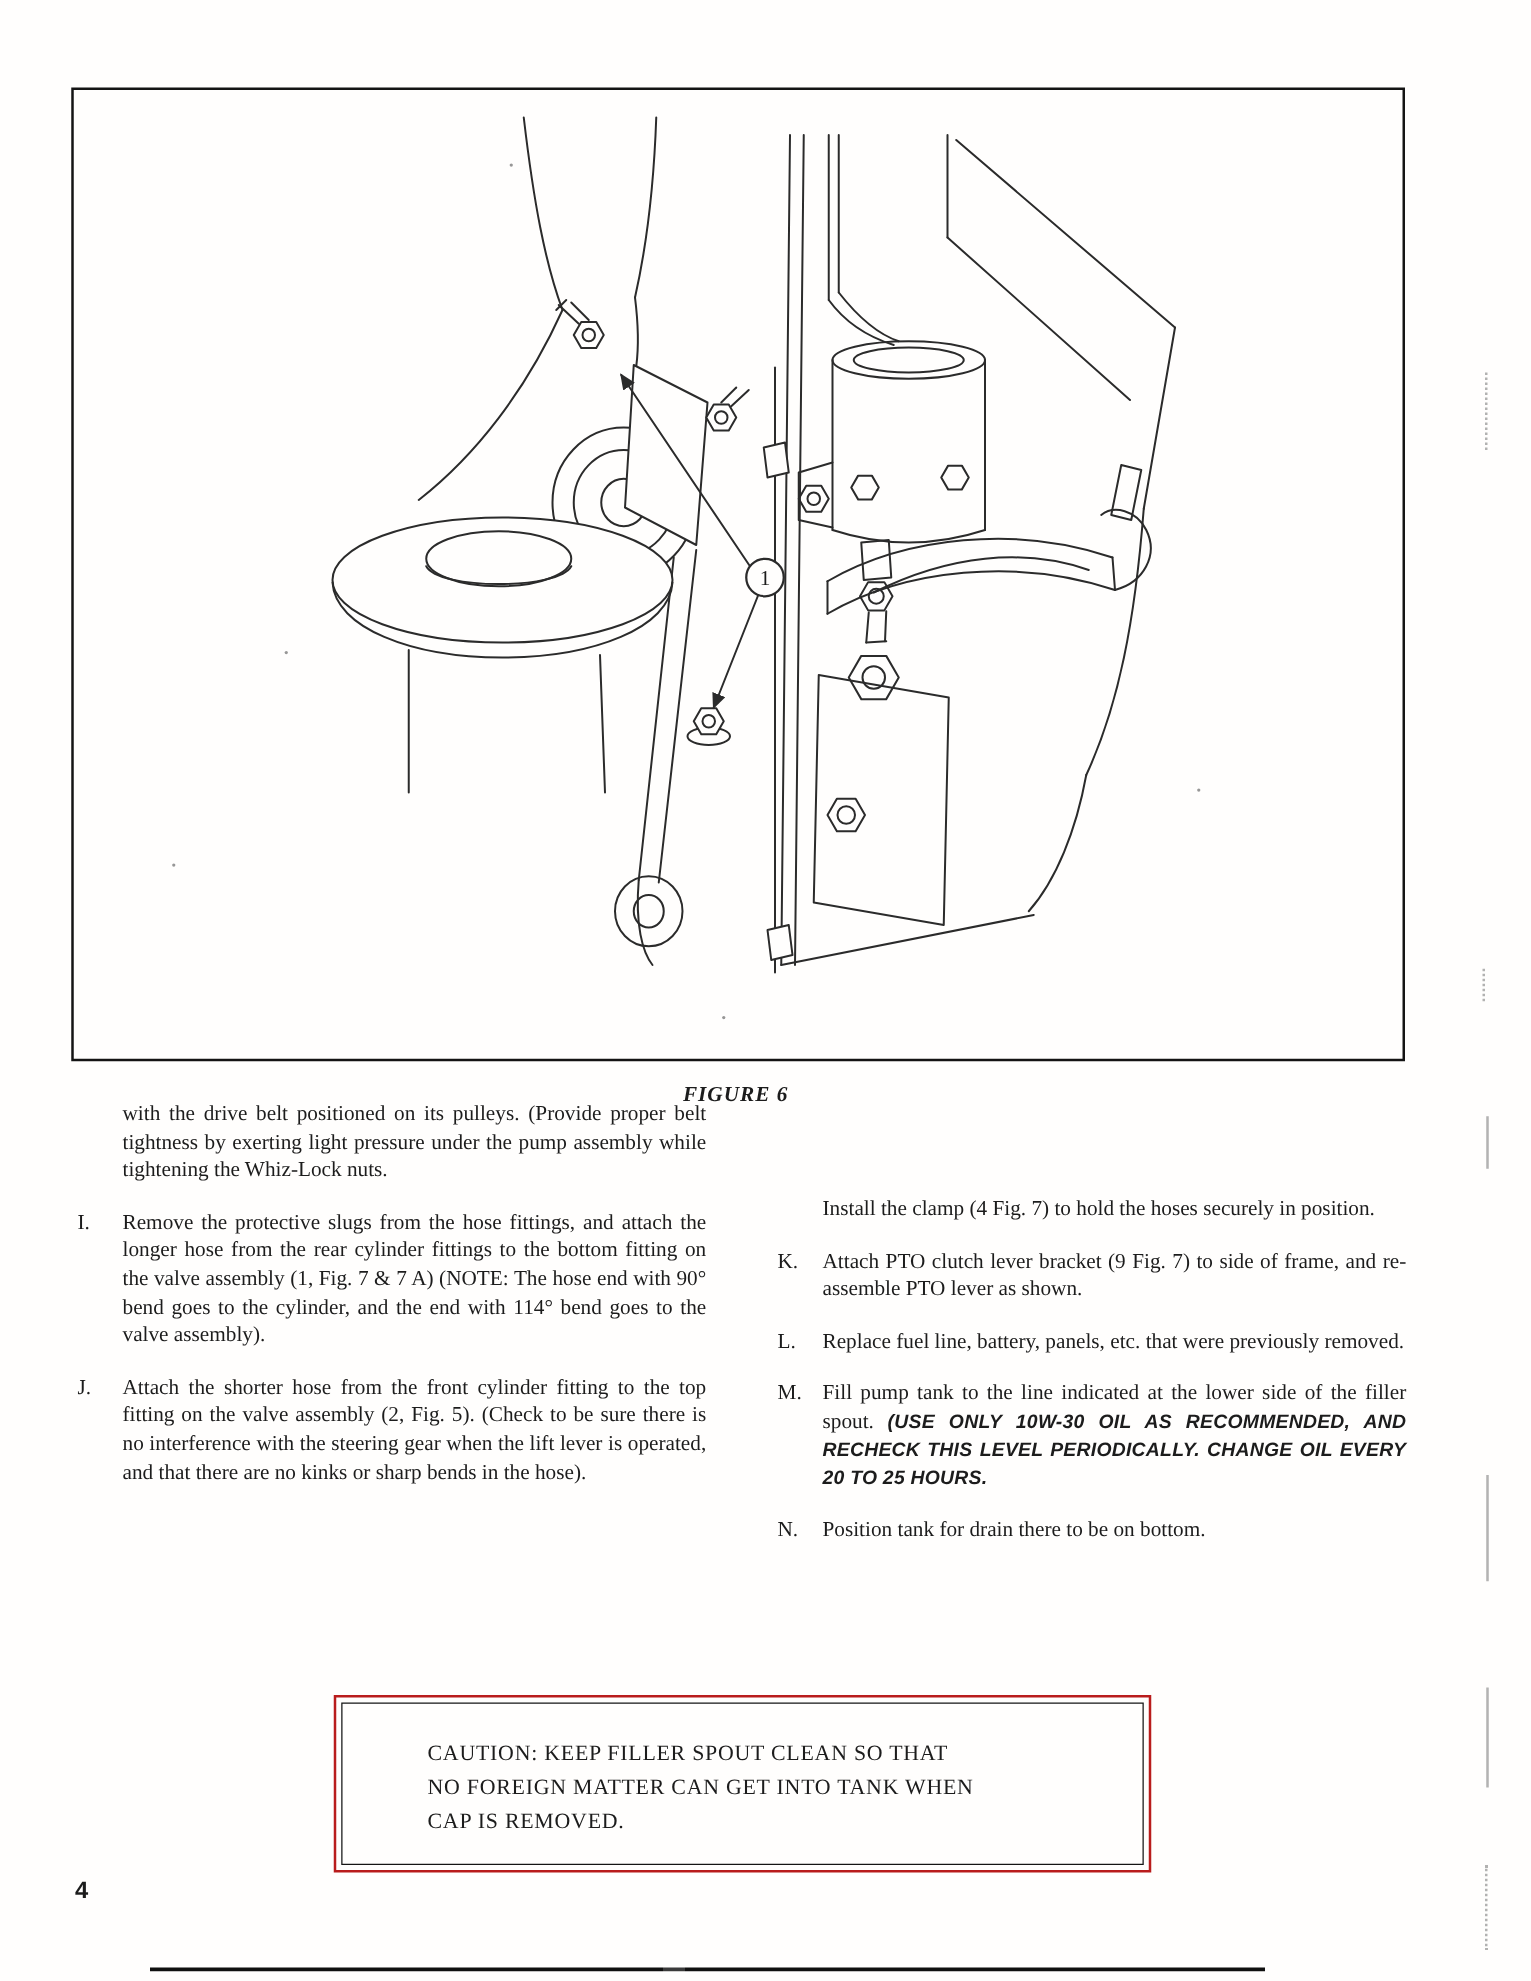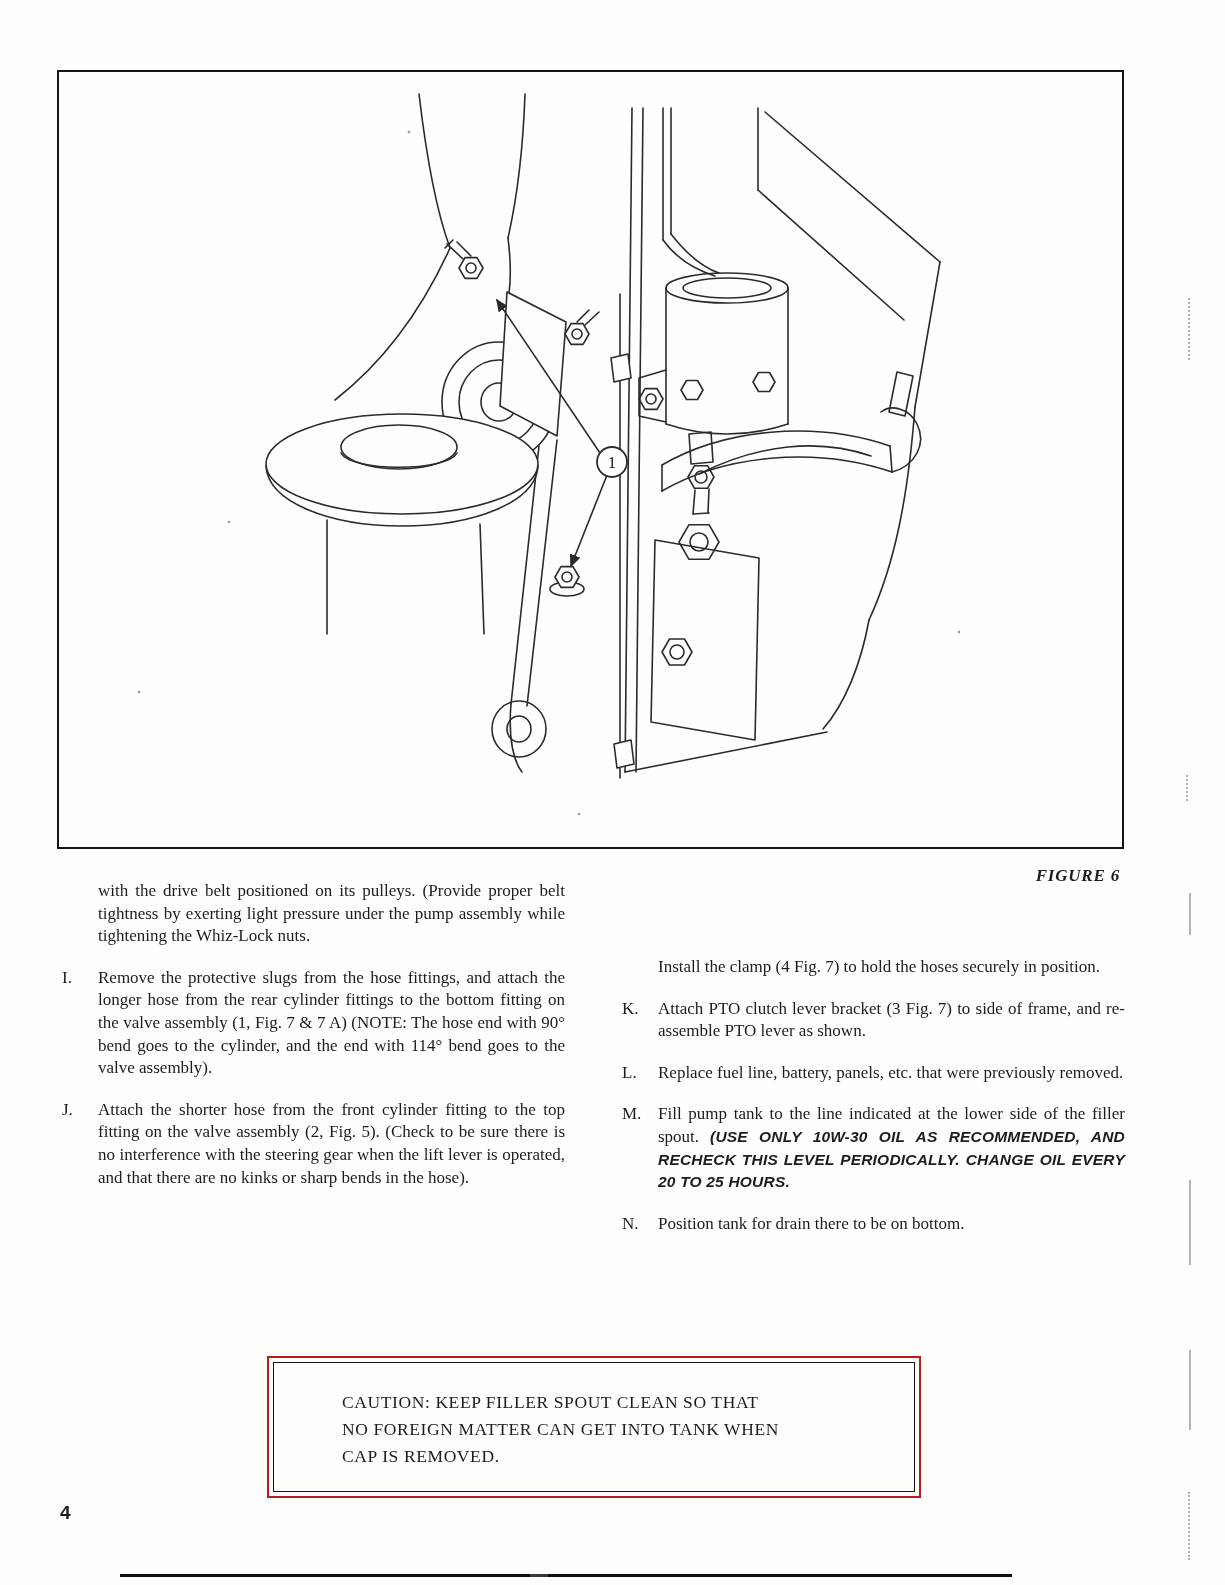--- a/index.html
+++ b/index.html
@@ -5,21 +5,21 @@
   html,body{margin:0;padding:0;background:#ffffff;}
   .page{
     position:relative; width:1225px; height:1585px; background:#fffefd;
     font-family:"Liberation Serif", serif; color:#1c1c1c; overflow:hidden;
   }
   .figure-box{
     position:absolute; left:57px; top:70px; width:1063px; height:775px;
     border:2px solid #141414; background:#fffefd;
   }
   .figure-caption{
-    position:absolute; left:57px; top:866px; width:1063px; text-align:right;
+    position:absolute; left:57px; top:866px; width:1063px; text-align:center;
     font-weight:bold; font-style:italic; font-size:17px; letter-spacing:0.8px;
   }
   .col{position:absolute; width:503px; font-size:17px; line-height:1.33; text-align:justify;}
   .col-left{left:62px; top:880px;}
   .col-right{left:622px; top:956px;}
   .intro{margin-left:36px; margin-bottom:19px;}
   .item{display:flex; margin-bottom:19px;}
   .item .lt{flex:0 0 36px; text-align:left;}
   .item .tx{flex:1; text-align:justify;}
   .em-note{
@@ -203,21 +203,21 @@
     <div class="item">
       <span class="lt">J.</span>
       <span class="tx">Attach the shorter hose from the front cylinder fitting to the top fitting on the valve assembly (2, Fig. 5). (Check to be sure there is no interference with the steering gear when the lift lever is operated, and that there are no kinks or sharp bends in the hose).</span>
     </div>
   </div>
 
   <div class="col col-right">
     <div class="intro">Install the clamp (4 Fig. 7) to hold the hoses securely in position.</div>
     <div class="item">
       <span class="lt">K.</span>
-      <span class="tx">Attach PTO clutch lever bracket (3 Fig. 7) to side of frame, and re-assemble PTO lever as shown.</span>
+      <span class="tx">Attach PTO clutch lever bracket (9 Fig. 7) to side of frame, and re-assemble PTO lever as shown.</span>
     </div>
     <div class="item">
       <span class="lt">L.</span>
       <span class="tx">Replace fuel line, battery, panels, etc. that were previously removed.</span>
     </div>
     <div class="item">
       <span class="lt">M.</span>
       <span class="tx">
         <span>Fill pump tank to the line indicated at the lower side of the filler spout.</span>
         <span class="em-note">(USE ONLY 10W-30 OIL AS RECOMMENDED, AND RECHECK THIS LEVEL PERIODICALLY. CHANGE OIL EVERY 20 TO 25 HOURS.</span>

